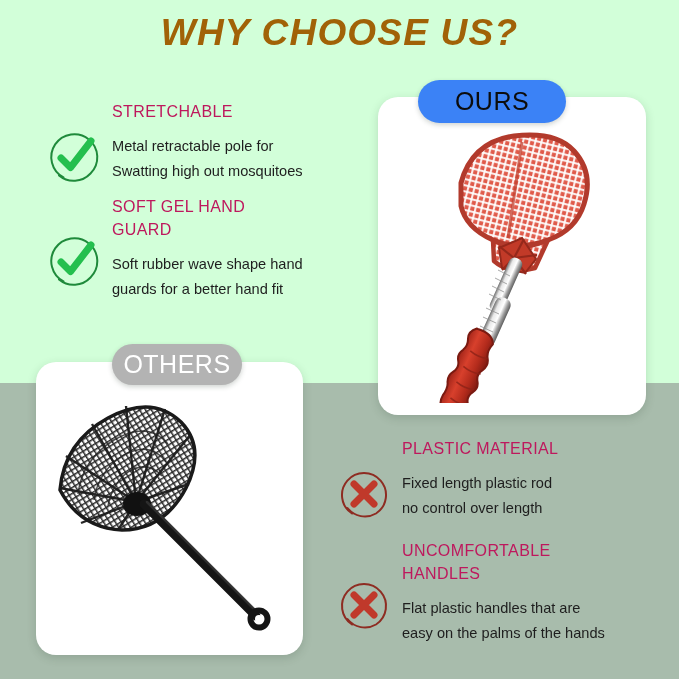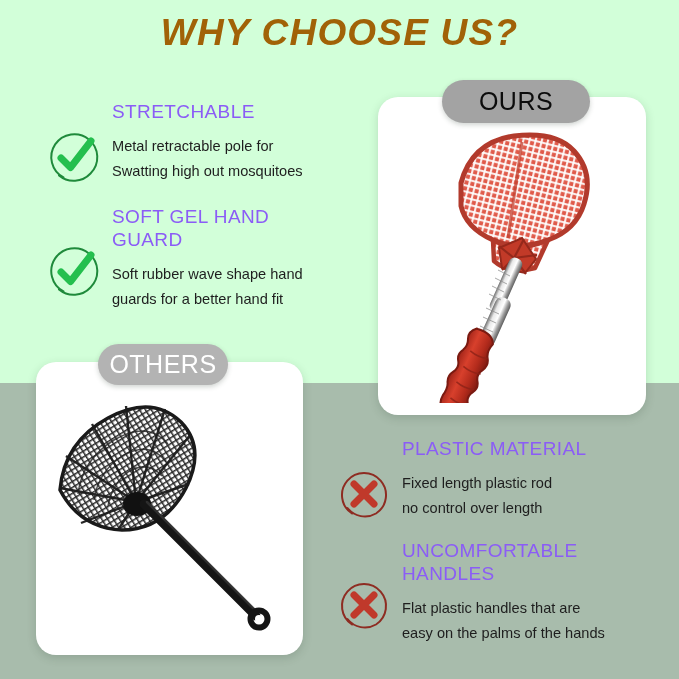--- a/index.html
+++ b/index.html
@@ -54,40 +54,40 @@
   .feat .icon-wrap {
     flex: 0 0 auto;
     width: 56px;
     height: 56px;
     position: relative;
   }
   .feat .txt {
     flex: 1 1 auto;
   }
   .feat-head {
-    font-size: 19px;
-    color: #8b5cf6;
+    font-size: 16px;
+    color: #be185d;
     letter-spacing: 0.4px;
     line-height: 23px;
     white-space: pre-line;
   }
   .feat-body {
     font-size: 14.6px;
     color: #1e1e1e;
     line-height: 25px;
     white-space: pre-line;
   }
 
   
   #feat-stretchable { left: 46px; top: 100px; width: 320px; }
   #feat-stretchable .icon-wrap { margin-top: 29px; }
   #feat-stretchable .txt { margin-left: 10px; margin-top: 0; }
   #feat-stretchable .feat-body { margin-top: 11px; }
 
-  #feat-softgel { left: 46px; top: 205px; width: 320px; }
+  #feat-softgel { left: 46px; top: 195px; width: 320px; }
   #feat-softgel .icon-wrap { margin-top: 38px; }
   #feat-softgel .txt { margin-left: 10px; }
   #feat-softgel .feat-body { margin-top: 11px; }
 
   
   #feat-plastic { left: 336px; top: 437px; width: 330px; }
   #feat-plastic .icon-wrap { margin-top: 29px; }
   #feat-plastic .txt { margin-left: 10px; }
   #feat-plastic .feat-body { margin-top: 11px; }
 
@@ -114,27 +114,27 @@
     position: absolute;
     display: flex;
     align-items: center;
     justify-content: center;
     border-radius: 24px;
     font-size: 25px;
     letter-spacing: 0.5px;
     box-shadow: 0 2px 5px rgba(40,60,45,0.22);
   }
   #badge-ours {
-    left: 442px; top: 80px;
+    left: 418px; top: 80px;
     width: 148px; height: 43px;
-    background: #a3a3a3;
+    background: #3b82f6;
     color: #0c0c0c;
   }
   #badge-others {
-    left: 98px; top: 344px;
+    left: 112px; top: 344px;
     width: 130px; height: 41px;
     background: #b3b3b3;
     color: #ffffff;
   }
 
   
   .prod {
     position: absolute;
   }
   #prod-ours   { left: 398px; top: 118px; width: 230px; height: 285px; }

